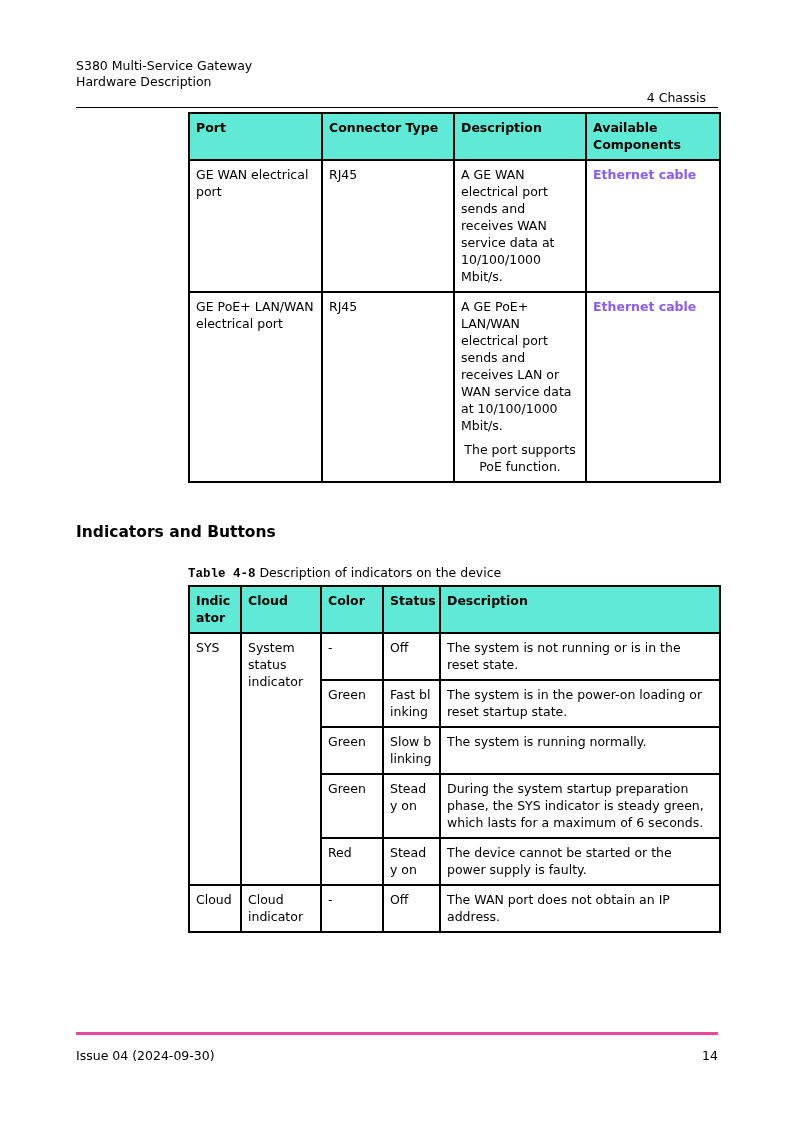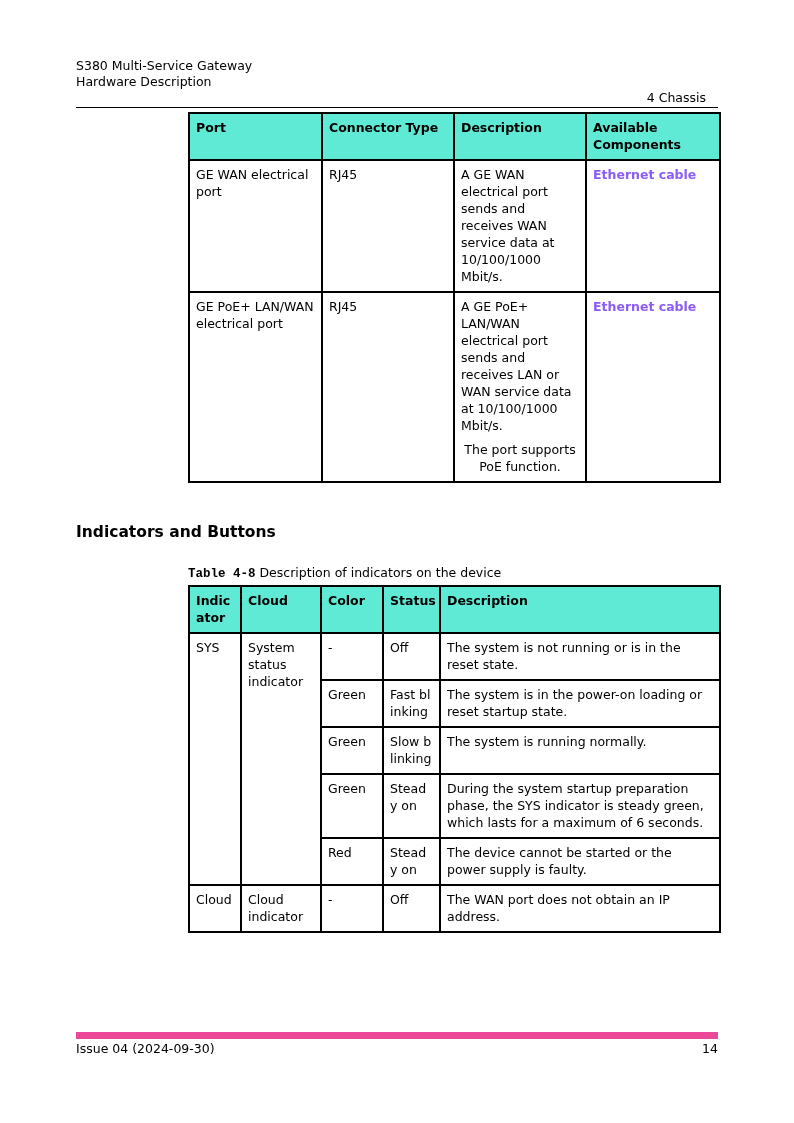--- a/index.html
+++ b/index.html
@@ -8,21 +8,21 @@
   .hdr .right { position:absolute; right:12px; bottom:1px; }
   .t1 { position:absolute; left:188px; top:112px; width:531px; border-collapse:collapse; font-size:12.5px; line-height:17px; table-layout:fixed; }
   .t1 td, .t1 th, .t2 td, .t2 th { border:2px solid #000; vertical-align:top; text-align:left; padding:5px 6px 6px 6px; }
   .t1 th, .t2 th { background:#5eead4; font-weight:bold; font-family:"DejaVu Sans", sans-serif; }
   .link { color:#8b5cf6; font-weight:bold; cursor:pointer; }
   .sec { position:absolute; left:76px; top:523px; font-size:15.5px; font-weight:bold; }
   .cap { position:absolute; left:188px; top:565px; font-size:12.5px; }
   .cap b { font-weight:bold;font-family:Liberation Mono, monospace; }
   .t2 { position:absolute; left:188px; top:585px; width:531px; border-collapse:collapse; font-size:12.5px; line-height:17px; table-layout:fixed; }
   .para2 { margin-top:7px;text-align:center; }
-  .ftr { position:absolute; left:76px; right:76px; top:1032px; border-top:7px solid #ec4899; font-size:12.5px; padding-top:2px; height:18px; }
+  .ftr { position:absolute; left:76px; right:76px; top:1032px; border-top:3px solid #ec4899; font-size:12.5px; padding-top:13px; height:18px; }
   .ftr .c { position:absolute; left:192px; }
   .ftr .r { position:absolute; right:0;margin-left:34px; }
 </style>
 </head>
 <body>
 
 <div class="hdr">
   <div>S380 Multi-Service Gateway</div>
   <div>Hardware Description</div>
   <div class="right">4 Chassis</div>

